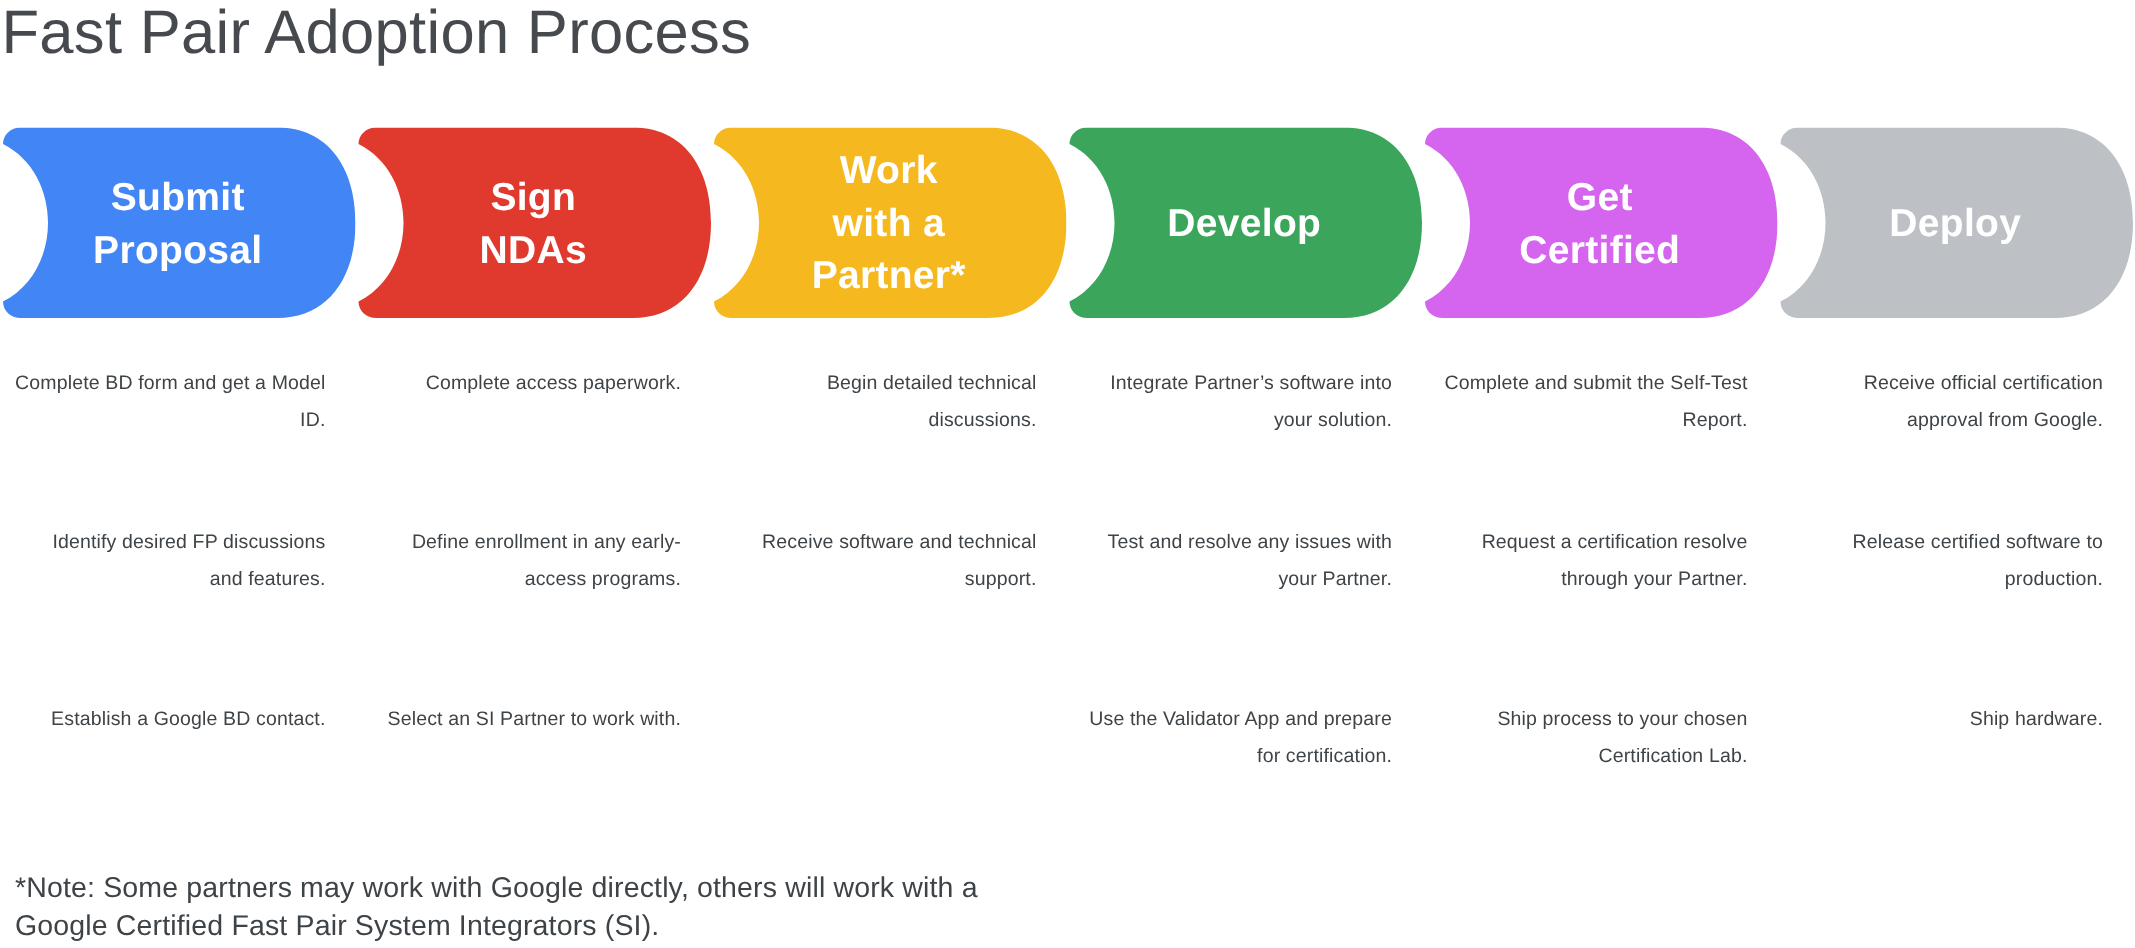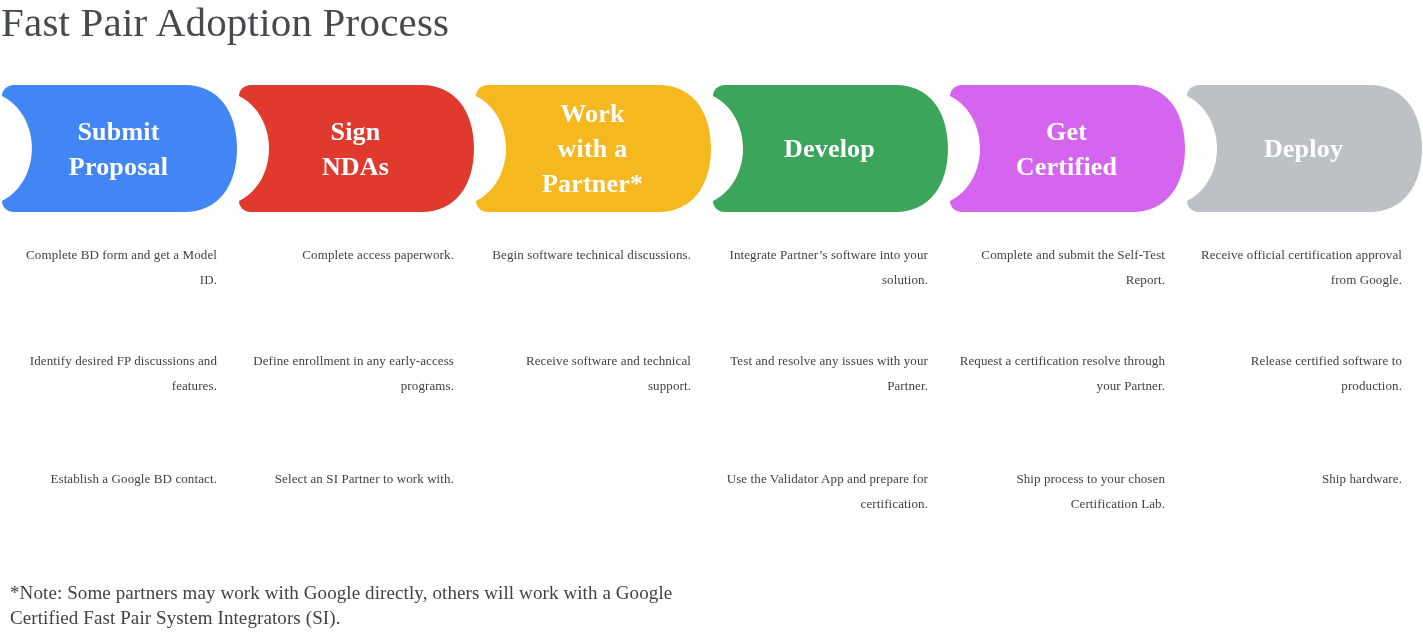--- a/index.html
+++ b/index.html
@@ -3,21 +3,20 @@
 <meta charset="utf-8">
 <style>
   html, body { margin: 0; padding: 0; background: #ffffff; }
   body { font-family: "Liberation Sans", "DejaVu Sans", sans-serif; }
   .page {
     position: relative;
     width: 1423px;
     height: 632px;
     background: #ffffff;
     overflow: hidden;
-    font-family: Liberation Serif, serif;
   }
   .title {
     position: absolute;
     top: -2px;
     left: 1px;
     margin: 0;
     font-size: 41px;
     font-weight: 400;
     letter-spacing: 0.2px;
     color: #46494d;
@@ -152,21 +151,21 @@
       <p class="step-3">Establish a Google BD contact.</p>
     </div>
 
     <div class="desc-col">
       <p class="step-1">Complete access paperwork.</p>
       <p class="step-2">Define enrollment in any early-access programs.</p>
       <p class="step-3">Select an SI Partner to work with.</p>
     </div>
 
     <div class="desc-col">
-      <p class="step-1">Begin software technical discussions.</p>
+      <p class="step-1">Begin detailed technical discussions.</p>
       <p class="step-2">Receive software and technical support.</p>
     </div>
 
     <div class="desc-col">
       <p class="step-1">Integrate Partner’s software into your solution.</p>
       <p class="step-2">Test and resolve any issues with your Partner.</p>
       <p class="step-3">Use the Validator App and prepare for certification.</p>
     </div>
 
     <div class="desc-col">

